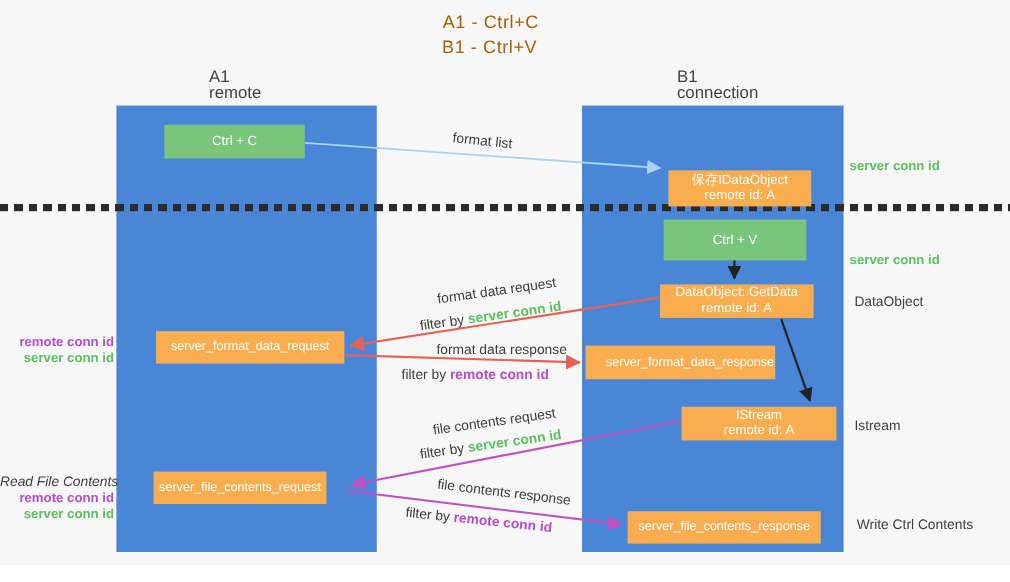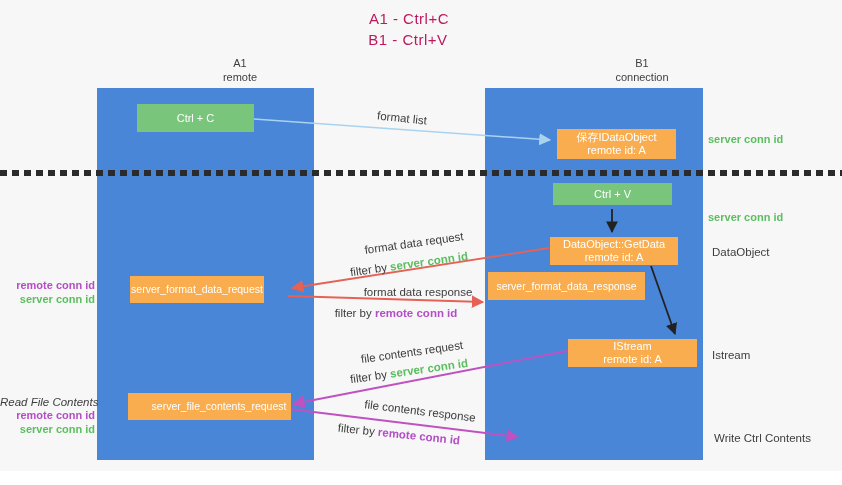--- a/index.html
+++ b/index.html
@@ -3,23 +3,23 @@
 <meta charset="utf-8">
 <style>
   html,body{margin:0;padding:0;background:#e9e9e9;}
   #stage{
     position:relative;width:842px;height:485px;background:#f7f7f7;
     font-family:"Liberation Sans",sans-serif;overflow:hidden;color:#3d3d3d;
   }
   .abs{position:absolute;}
   .nowrap{white-space:nowrap;}
   
-  .title-line{font-size:15px;color:#be185d;transform:translateX(-50%);letter-spacing:0.5px;}
+  .title-line{font-size:15px;color:#a16207;transform:translateX(-50%);letter-spacing:0.5px;}
   
-  .lane-head{font-size:11px;color:#3f3f3f;text-align:center;transform:translateX(-50%);line-height:14px;margin-left:44px;}
+  .lane-head{font-size:14px;color:#3f3f3f;text-align:left;transform:translateX(-50%);line-height:14px;}
   
   .lane{background:#4a86d8;}
   
   .dotted{
     height:6px;width:842px;left:0;top:170px;
     background:repeating-linear-gradient(90deg,#2b2b2b 0 7px,transparent 7px 12px);
   }
   
   .box{
     display:flex;flex-direction:column;align-items:center;justify-content:center;
@@ -84,51 +84,54 @@
     <line x1="549" y1="248" x2="292" y2="288" stroke="#e66156" stroke-width="1.8" marker-end="url(#ah-red)"></line>
     <line x1="288" y1="296" x2="483" y2="302" stroke="#e66156" stroke-width="1.8" marker-end="url(#ah-red)"></line>
     <line x1="567" y1="351" x2="293" y2="404" stroke="#bf51c1" stroke-width="1.8" marker-end="url(#ah-mag)"></line>
     <line x1="289" y1="409" x2="518" y2="437" stroke="#bf51c1" stroke-width="1.8" marker-end="url(#ah-mag)"></line>
   </svg>
 
   <div class="abs box green-box" style="left:137px;top:104px;width:117px;height:28px;">
     <div>Ctrl + C</div>
   </div>
 
-  <div class="abs box orange-box" style="left:557px;top:129px;width:119px;height:30px;">
+  <div class="abs box orange-box" style="left:557px;top:142px;width:119px;height:30px;">
     <div>保存IDataObject</div>
     <div>remote id: A</div>
   </div>
 
-  <div class="abs box green-box" style="left:553px;top:183px;width:119px;height:22px;">
+  <div class="abs box green-box" style="left:553px;top:183px;width:119px;height:34px;">
     <div>Ctrl + V</div>
   </div>
 
   <div class="abs box orange-box" style="left:550px;top:237px;width:128px;height:28px;">
     <div>DataObject::GetData</div>
     <div>remote id: A</div>
   </div>
 
-  <div class="abs box orange-box small" style="left:130px;top:276px;width:134px;height:27px;">
+  <div class="abs box orange-box small" style="left:130px;top:276px;width:157px;height:27px;">
     <div>server_format_data_request</div>
   </div>
 
-  <div class="abs box orange-box small" style="left:488px;top:272px;width:157px;height:28px;">
+  <div class="abs box orange-box small" style="left:488px;top:288px;width:142px;height:28px;padding-left:16px;">
     <div>server_format_data_response</div>
   </div>
 
   <div class="abs box orange-box" style="left:568px;top:339px;width:129px;height:28px;">
     <div>IStream</div>
     <div>remote id: A</div>
   </div>
 
-  <div class="abs box orange-box small" style="left:128px;top:393px;width:144px;height:27px;padding-left:19px;">
+  <div class="abs box orange-box small" style="left:128px;top:393px;width:144px;height:27px;">
     <div>server_file_contents_request</div>
   </div>
 
+  <div class="abs box orange-box small" style="left:523px;top:426px;width:161px;height:27px;">
+    <div>server_file_contents_response</div>
+  </div>
 
   <div class="abs lbl" style="left:402px;top:118px;transform:translate(-50%,-50%) rotate(6deg);">format list</div>
 
   <div class="abs lbl" style="left:414px;top:243px;transform:translate(-50%,-50%) rotate(-8deg);">format data request</div>
   <div class="abs lbl" style="left:409px;top:264px;transform:translate(-50%,-50%) rotate(-8deg);">
     <span>filter by </span><span class="green">server conn id</span>
   </div>
 
   <div class="abs lbl" style="left:400px;top:292px;transform:translate(-50%,-50%);margin-left:18px;">format data response</div>
   <div class="abs lbl" style="left:396px;top:313px;transform:translate(-50%,-50%);">

